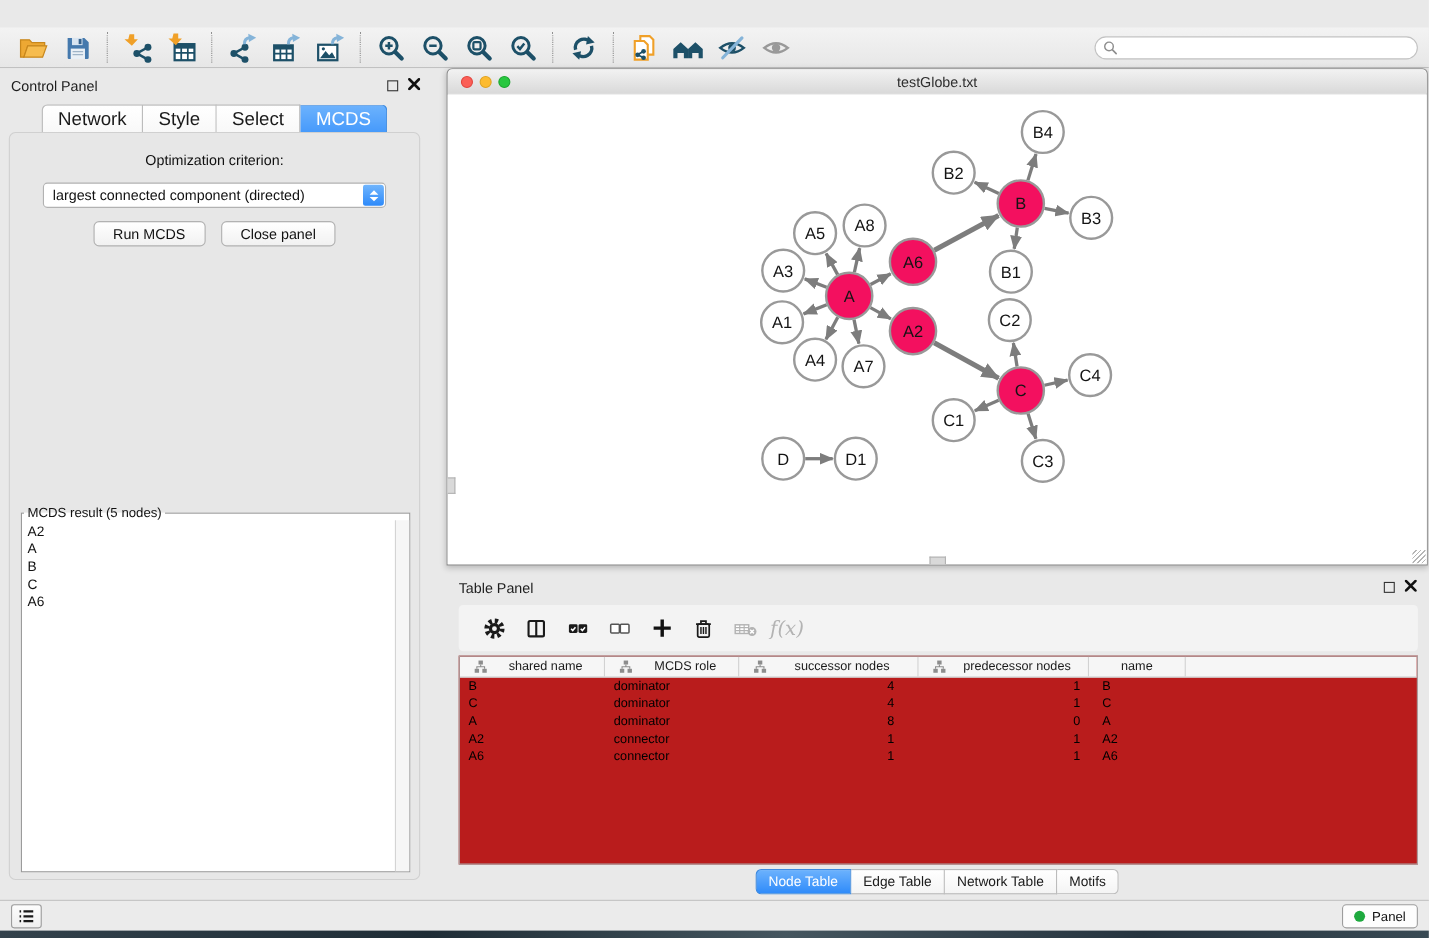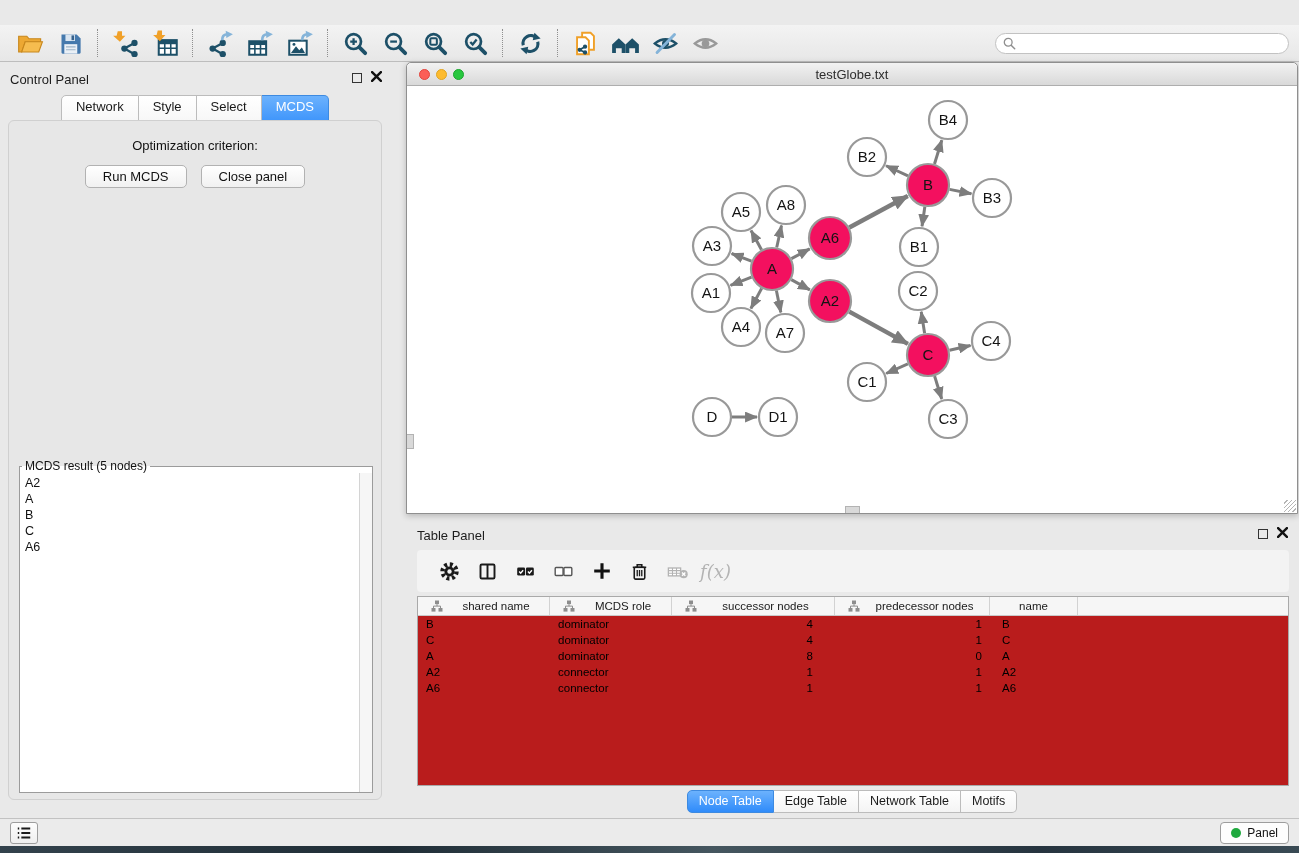--- a/index.html
+++ b/index.html
@@ -30,21 +30,21 @@
   
   .main { position:absolute; left:0; top:62px; width:100%; height:756px; background:#e9e9e9; }
 
   
   .control-panel { position:absolute; left:0; top:0; width:390px; height:756px; }
   .panel-header { position:absolute; left:10px; right:8px; top:8px; height:18px; }
   .panel-title { font-size:13px; color:#1d1d1d; }
   .float-icon { position:absolute; right:20px; top:3px; width:10px; height:10px; border:1.5px solid #333; display:inline-block; cursor:pointer; }
   .close-x { position:absolute; right:0; top:1px; cursor:pointer; }
   .cp-tabs { position:absolute; left:0; top:33px; width:100%; display:flex; justify-content:center; }
-  .tab { font-size:13px; color:#1a1a1a; background:linear-gradient(#ffffff,#f4f4f4);
+  .tab { font-size:17px; color:#1a1a1a; background:linear-gradient(#ffffff,#f4f4f4);
     border:1px solid #bcbcbc; border-left:none; padding:3px 14px 16px; cursor:pointer; font-family:inherit; }
   .tab:first-child { border-left:1px solid #bcbcbc; border-radius:5px 0 0 5px; }
   .tab:last-child { border-radius:0 5px 5px 0; }
   .tab.active { background:linear-gradient(#6cb2fd,#2f8bfa); color:#fff; border-color:#3d8ae0; }
   .cp-content { position:absolute; left:8px; right:8px; top:58px; bottom:18px;
     background:#e7e7e7; border:1px solid #d0d0d0; border-radius:6px; }
   .opt-label { text-align:center; margin-top:17px; font-size:13px; color:#111; }
   .select { position:relative; width:312px; height:23px; margin:13px auto 0; background:#fff;
     border:1px solid #b2b2b2; border-radius:4px; cursor:pointer; }
   .select-value { font-size:13px; color:#111; line-height:21px; padding-left:8px; display:block;
@@ -274,20 +274,27 @@
         </svg>
       </div>
       <div class="cp-tabs" id="cp-tabs">
           <button class="tab">Network</button>
           <button class="tab">Style</button>
           <button class="tab">Select</button>
           <button class="tab active">MCDS</button>
         </div>
       <div class="cp-content">
         <div class="opt-label">Optimization criterion:</div>
+        <div class="select">
+          <span class="select-value">largest connected component (directed)</span>
+          <span class="select-stepper">
+              <i class="chev-up"></i>
+              <i class="chev-down"></i>
+            </span>
+        </div>
         <div class="btn-row">
           <button class="mac-btn">Run MCDS</button>
           <button class="mac-btn">Close panel</button>
         </div>
         <fieldset class="result-box">
           <legend>MCDS result (5 nodes)</legend>
           <div class="result-list" id="result-list">
               <div class="result-item">A2</div>
               <div class="result-item">A</div>
               <div class="result-item">B</div>

